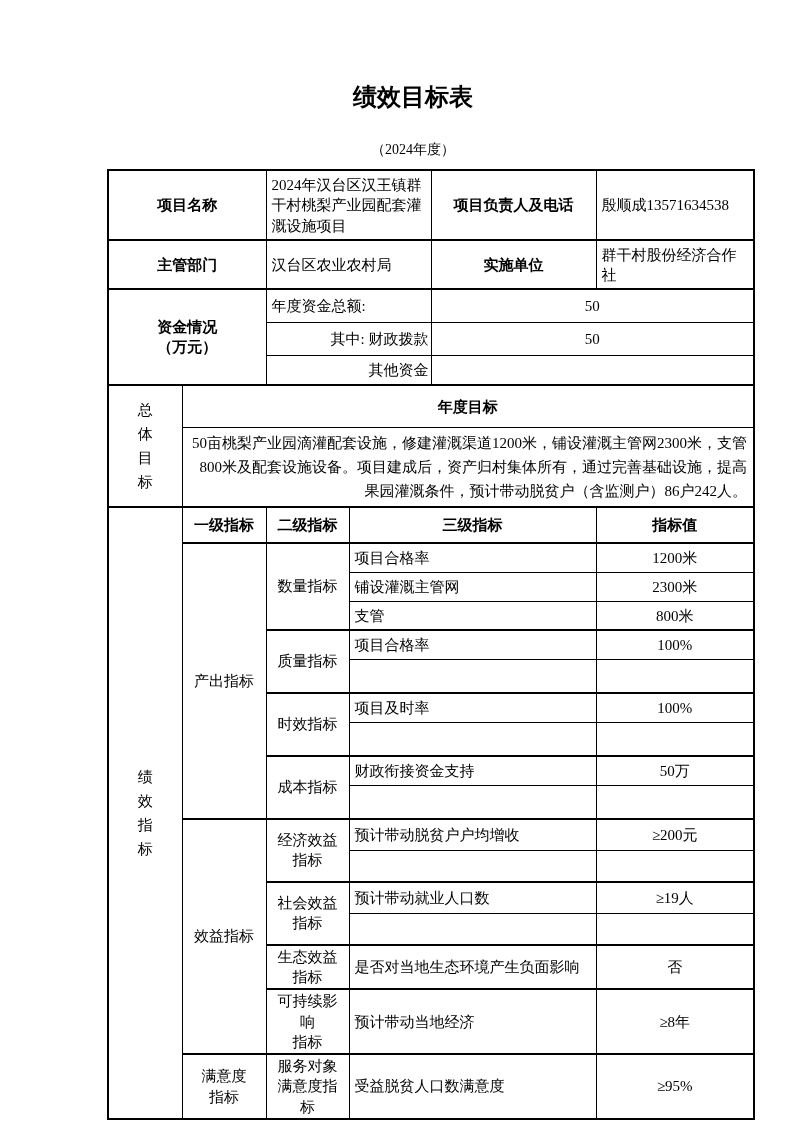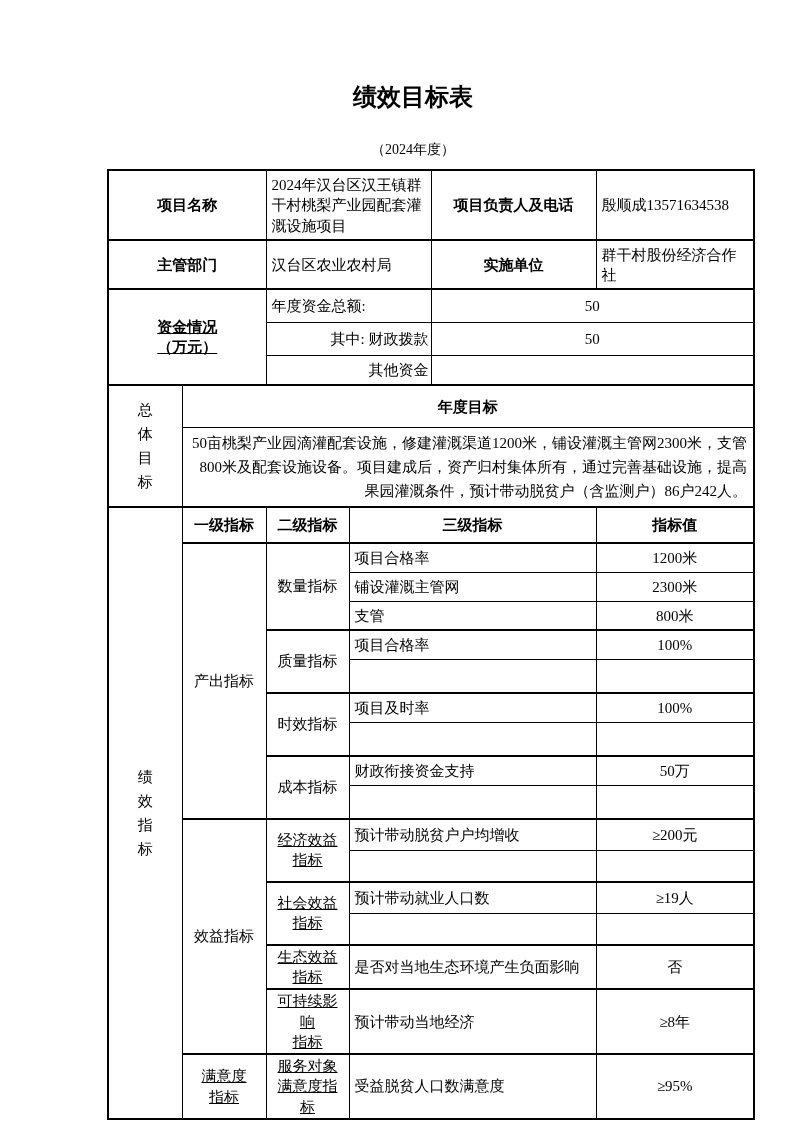--- a/index.html
+++ b/index.html
@@ -34,21 +34,21 @@
     border: 1px solid #000;
     font-size: 15px;
     padding: 1px 5px;
     vertical-align: middle;
     line-height: 1.35;
     overflow: hidden;
   }
   .b { font-weight: bold; }
   .c { text-align: center; margin-top: 8px; }
   .r { text-align: right; padding-right: 2px; }
-  .pre { white-space: pre-line; text-decoration: underline; }
+  .pre { white-space: pre-line; }
   .bb2 { border-bottom-width: 2px; }
   
   .vcell { text-align: center; }
   .vtext {
     display: inline-block;
     width: 16px;
     line-height: 24px;
     word-break: break-all;
     white-space: normal;
     font-weight: normal;

